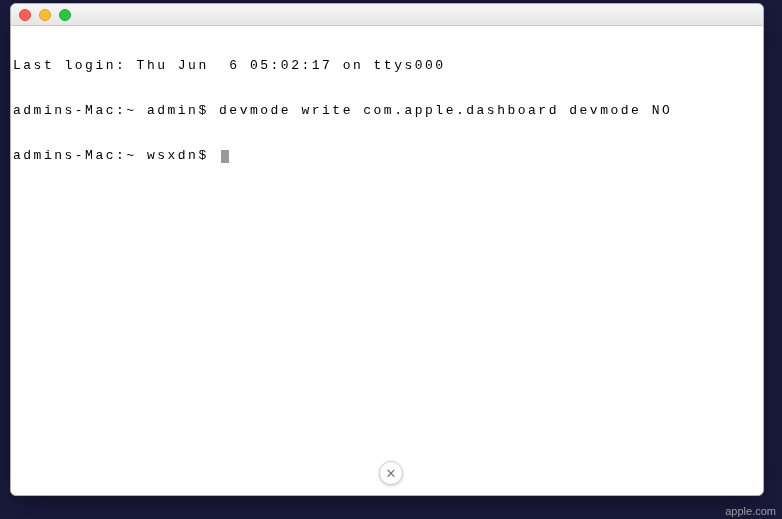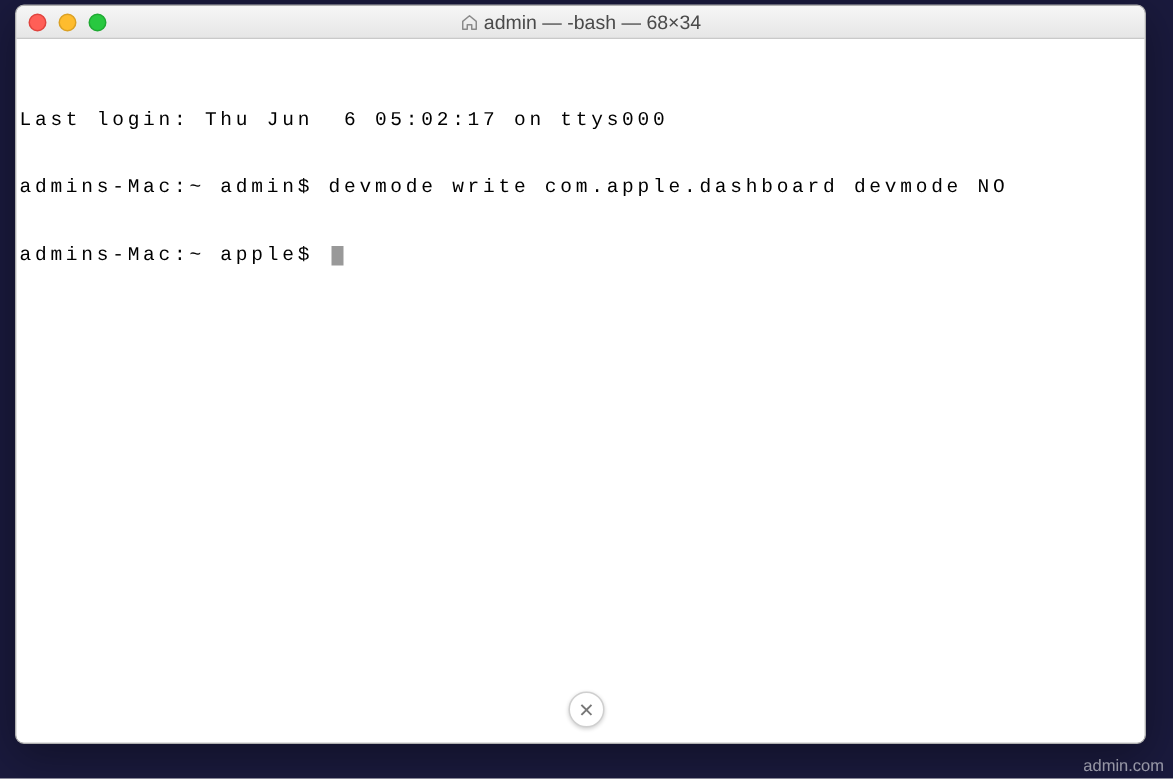--- a/index.html
+++ b/index.html
@@ -58,21 +58,21 @@
       color: #4a4a4a;
       display: flex;
       align-items: center;
       justify-content: center;
       gap: 4px;
     }
     .home-icon svg { display: block; }
     .terminal-body {
       flex: 1;
       background: #ffffff;
-      padding: 16px 2px;
+      padding: 2px 2px;
       font-size: 13px;
       color: #000;
       letter-spacing: 2.5px;
       line-height: 15px;
       white-space: pre;
       overflow: hidden;
       position: relative;
     }
     .tline { display: block; }
     .cursor {
@@ -115,33 +115,25 @@
 </head>
 <body>
 
 <div class="window">
   <div class="titlebar">
     <div class="traffic-lights">
       <div class="light red"></div>
       <div class="light yellow"></div>
       <div class="light green"></div>
     </div>
-    <div class="title-wrap">
-      <span class="home-icon">
-        <svg width="12" height="12" viewBox="0 0 16 16">
-          <path d="M8 2 L14 7 L14 14 L10 14 L10 10 L6 10 L6 14 L2 14 L2 7 Z" fill="none" stroke="#8a8a8a" stroke-width="1.3" stroke-linejoin="round"></path>
-        </svg>
-      </span>
-      <span>admin — -bash — 68×34</span>
-    </div>
   </div>
   <div class="terminal-body">
     <span class="tline">Last login: Thu Jun  6 05:02:17 on ttys000</span>
     <span class="tline">admins-Mac:~ admin$ devmode write com.apple.dashboard devmode NO</span>
-    <span class="tline"><span>admins-Mac:~ apple$ </span><span class="cursor"></span></span>
+    <span class="tline"><span>admins-Mac:~ wsxdn$ </span><span class="cursor"></span></span>
   </div>
 </div>
 
 <div class="close-bubble">
   <span>✕</span>
 </div>
 
-<div class="watermark">admin.com</div>
+<div class="watermark">apple.com</div>
 
 </body></html>

